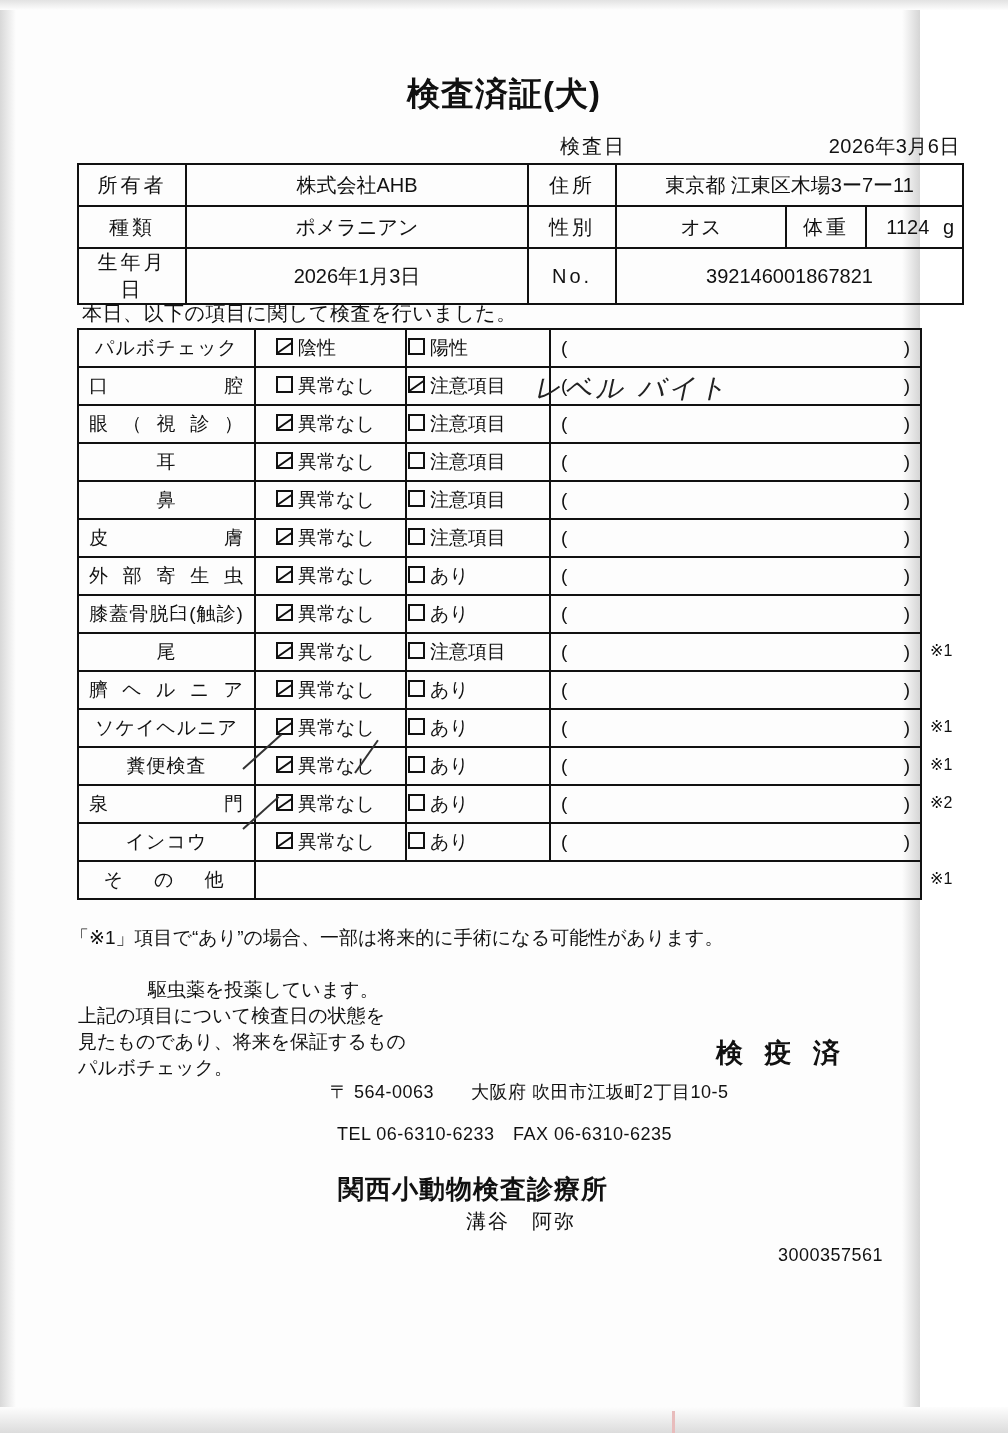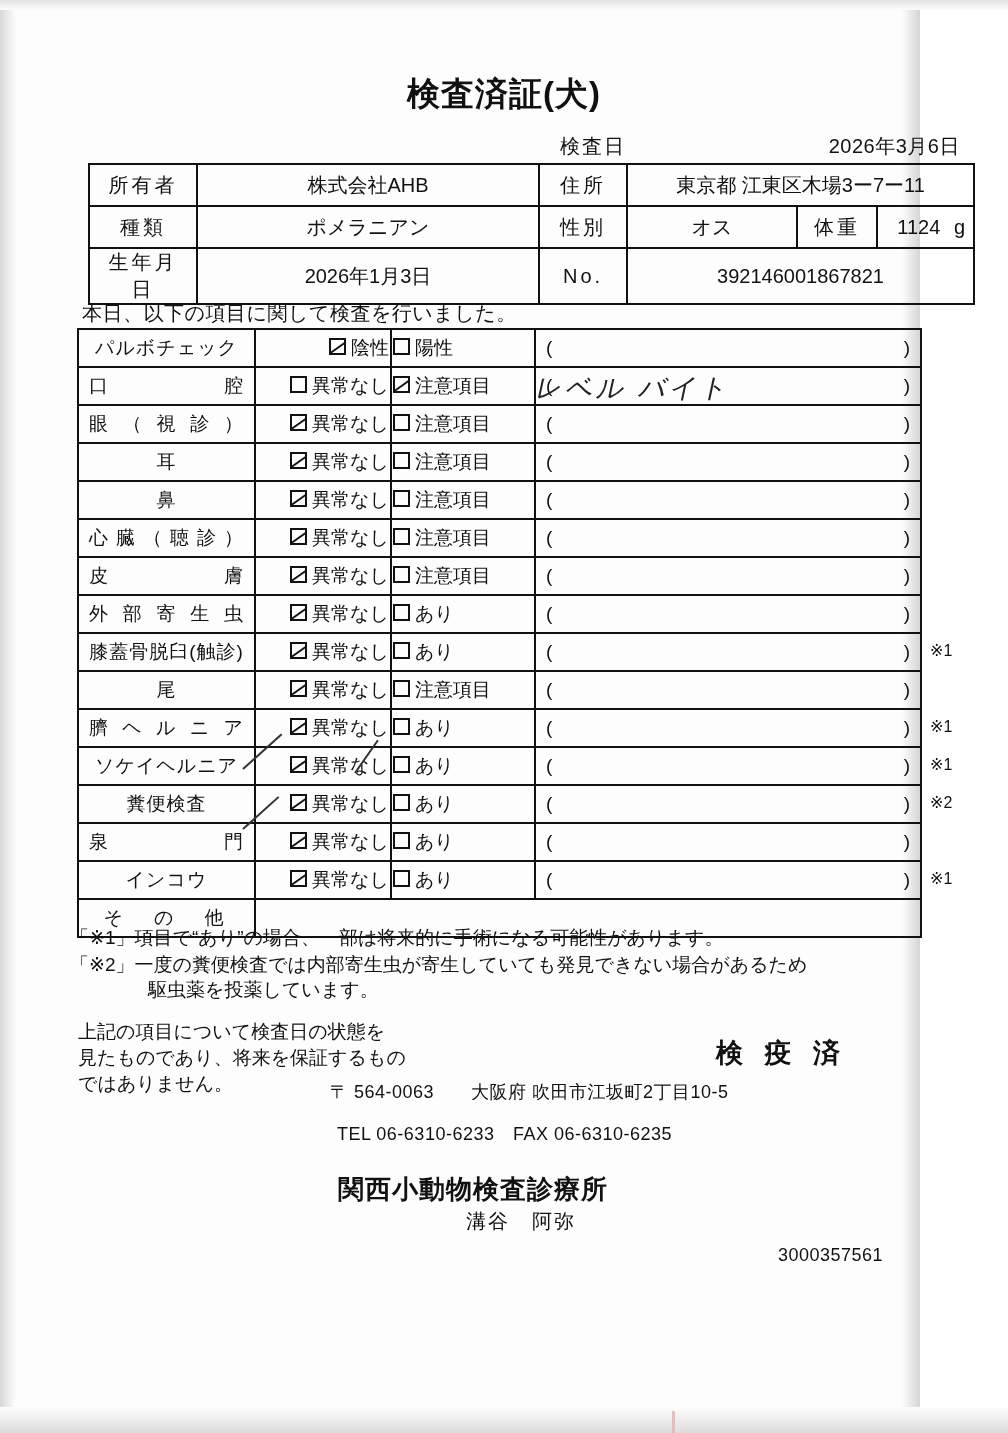--- a/index.html
+++ b/index.html
@@ -57,21 +57,21 @@
     display: flex;
     justify-content: space-between;
     font-size: 20px;
   }
   .exam-date-label { letter-spacing: 2px; }
   .exam-date-value { letter-spacing: 0.5px; }
 
   
   .info-table {
     position: absolute;
-    left: 88px; top: 163px;
+    left: 77px; top: 163px;
     width: 885px;
     border-collapse: collapse;
     table-layout: fixed;
   }
   .info-table td {
     border: 2px solid #111;
     height: 40px;
     font-size: 20px;
     padding: 0 8px;
     vertical-align: middle;
@@ -110,21 +110,21 @@
     width: 175px;
     text-align: center;
     letter-spacing: 1px;
     padding: 0 0;
   }
   .ct-item.justify {
     text-align: justify;
     text-align-last: justify;
     padding: 0 10px;
   }
-  .ct-opt1 { width: 128px; padding-left: 5px; text-align: right; }
+  .ct-opt1 { width: 128px; padding-left: 20px; }
   .ct-opt2 { width: 140px; }
   .ct-paren { padding: 0 10px; position: relative; }
   .paren-wrap {
     display: flex;
     justify-content: space-between;
     font-size: 19px;
   }
   .box {
     display: inline-block;
     width: 13px; height: 13px;
@@ -176,21 +176,20 @@
     font-size: 19px;
   }
   .foot2b {
     position: absolute; left: 148px; top: 977px;
     font-size: 19px;
   }
   .disclaimer {
     position: absolute; left: 78px; top: 1003px;
     font-size: 19px;
     line-height: 26px;
-    margin-top: 16px;
   }
   .stamp {
     position: absolute; left: 716px; top: 1035px;
     font-size: 27px;
     font-weight: 700;
     letter-spacing: 7px;
   }
   .addr {
     position: absolute; left: 330px; top: 1080px;
     font-size: 18px;
@@ -328,31 +327,20 @@
           <td class="ct-opt1"><span class="box checked"></span><span>異常なし</span></td>
           <td class="ct-opt2"><span class="box"></span><span>注意項目</span></td>
           <td class="ct-paren">
             <div class="paren-wrap">
               <span>(</span>
               <span>)</span>
             </div>
           </td>
         </tr>
         <tr>
-          <td class="ct-item justify">心臓（聴診）</td>
-          <td class="ct-opt1"><span class="box checked"></span><span>異常なし</span></td>
-          <td class="ct-opt2"><span class="box"></span><span>注意項目</span></td>
-          <td class="ct-paren">
-            <div class="paren-wrap">
-              <span>(</span>
-              <span>)</span>
-            </div>
-          </td>
-        </tr>
-        <tr>
           <td class="ct-item justify">皮　　　　膚</td>
           <td class="ct-opt1"><span class="box checked"></span><span>異常なし</span></td>
           <td class="ct-opt2"><span class="box"></span><span>注意項目</span></td>
           <td class="ct-paren">
             <div class="paren-wrap">
               <span>(</span>
               <span>)</span>
             </div>
           </td>
         </tr>
@@ -450,27 +438,26 @@
         </tr>
       </tbody>
   </table>
 
   <div class="hand" style="left:536px; top:370px;">レベル バイト</div>
   <div class="slash" style="left:243px; top:768px; width:52px; transform: rotate(-42deg);"></div>
   <div class="slash" style="left:243px; top:828px; width:48px; transform: rotate(-42deg);"></div>
   <div class="slash" style="left:355px; top:772px; width:40px; transform: rotate(-55deg);"></div>
 
   <div class="foot1">「※1」項目で“あり”の場合、一部は将来的に手術になる可能性があります。</div>
-  <div class="foot2">「※2」一度の糞便検査では内部寄生虫が寄生していても発見できない場合があるため</div>
   <div class="foot2b">駆虫薬を投薬しています。</div>
 
   <div class="disclaimer" id="disclaimer">
       <div>上記の項目について検査日の状態を</div>
       <div>見たものであり、将来を保証するもの</div>
-      <div>ではありません。</div>
+      <div>パルボチェック。</div>
     </div>
 
   <div class="stamp">検 疫 済</div>
 
   <div class="addr">〒 564-0063　　大阪府 吹田市江坂町2丁目10-5</div>
   <div class="tel">TEL 06-6310-6233　FAX 06-6310-6235</div>
   <div class="clinic">関西小動物検査診療所</div>
   <div class="vet">溝谷　阿弥</div>
   <div class="serial">3000357561</div>
   <div class="bottom-mark"></div>

